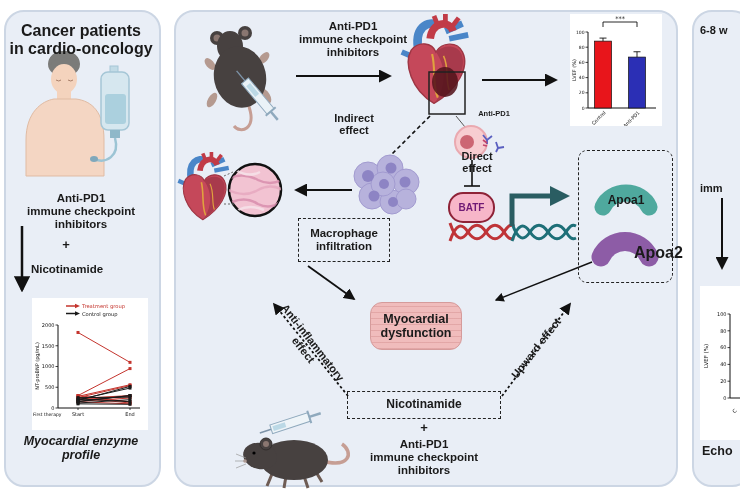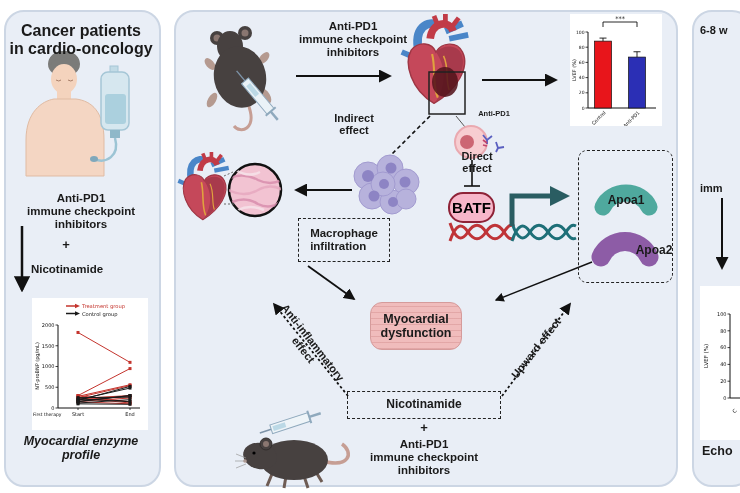--- a/index.html
+++ b/index.html
@@ -2,33 +2,33 @@
 <html><head>
 <meta charset="utf-8">
 <style>
   html,body{margin:0;padding:0;background:#fff;}
   #canvas{position:relative;width:740px;height:493px;background:#ffffff;overflow:hidden;
           font-family:"Liberation Sans",sans-serif;color:#1a1a1a;}
   .panel{position:absolute;background:#e9eef6;border:2px solid #ccd6e4;border-radius:20px;box-sizing:border-box;}
   .lbl{position:absolute;white-space:pre-line;text-align:center;line-height:1.12;color:#1a1a1a;}
   .b{font-weight:bold;}
   .dashedbox{position:absolute;border:1.6px dashed #222;box-sizing:border-box;
-             display:flex;align-items:center;justify-content:center;text-align:left;
+             display:flex;align-items:center;justify-content:center;text-align:center;
              white-space:pre-line;font-weight:bold;line-height:1.1;}
   #art{position:absolute;left:0;top:0;pointer-events:none;}
   svg{font-family:"DejaVu Sans",sans-serif;}
   .chart{position:absolute;}
   #dysfunction-box{position:absolute;left:370px;top:302px;width:92px;height:48px;
      background:#f0bcbc;border:1.5px solid #d59b9b;border-radius:12px;box-sizing:border-box;
      background-image:repeating-linear-gradient(0deg,rgba(190,110,110,.28) 0 1px,transparent 1px 6px);
      display:flex;align-items:center;justify-content:center;font-weight:bold;font-size:12.5px;
      text-align:center;white-space:pre-line;line-height:1.12;}
   #batf-box{position:absolute;left:448px;top:192px;width:47px;height:31px;background:#f7b6c9;
      border:2.5px solid #8e2237;border-radius:15px;box-sizing:border-box;display:flex;align-items:center;
-     justify-content:center;font-weight:bold;font-size:15px;color:#000000;}
+     justify-content:center;font-weight:bold;font-size:10px;color:#701a75;}
   .rot{transform-origin:center center;}
 </style>
 </head>
 <body>
 
 <div id="canvas">
 
   <div class="panel" style="left:4px;top:10px;width:157px;height:477px;"></div>
   <div class="panel" style="left:174px;top:10px;width:504px;height:477px;"></div>
   <div class="panel" style="left:692px;top:10px;width:60px;height:477px;"></div>
@@ -291,21 +291,21 @@
 immune checkpoint
 inhibitors</div>
   <div class="lbl b" style="left:322px;top:112px;width:64px;font-size:11px;">Indirect
 effect</div>
   <div class="lbl b" style="left:468px;top:110px;width:52px;font-size:7.5px;">Anti-PD1</div>
   <div class="lbl b" style="left:450px;top:150px;width:54px;font-size:11px;">Direct
 effect</div>
   <div id="batf-box">BATF</div>
   <div class="dashedbox" style="left:578px;top:150px;width:95px;height:133px;border-radius:9px;"></div>
   <div class="lbl b" style="left:596px;top:194px;width:60px;font-size:12px;">Apoa1</div>
-  <div class="lbl b" style="left:594px;top:244px;width:40px;font-size:12px;padding-left:40px;">Apoa2</div>
+  <div class="lbl b" style="left:594px;top:244px;width:40px;font-size:16px;padding-left:40px;">Apoa2</div>
   <div class="dashedbox" style="left:298px;top:218px;width:92px;height:44px;font-size:11.5px;">Macrophage
 infiltration</div>
   <div id="dysfunction-box">Myocardial
 dysfunction</div>
   <div class="lbl b rot" style="left:243px;top:334px;width:130px;font-size:11px;transform:rotate(52deg);">Anti-inflammatory
 effect</div>
   <div class="lbl b rot" style="left:481px;top:342px;width:110px;font-size:11px;transform:rotate(-52deg);">Upward effect</div>
   <div class="dashedbox" style="left:347px;top:391px;width:154px;height:28px;font-size:12px;">Nicotinamide</div>
   <div class="lbl b" style="left:394px;top:421px;width:60px;font-size:13px;">+</div>
   <div class="lbl b" style="left:348px;top:438px;width:152px;font-size:11.5px;">Anti-PD1

